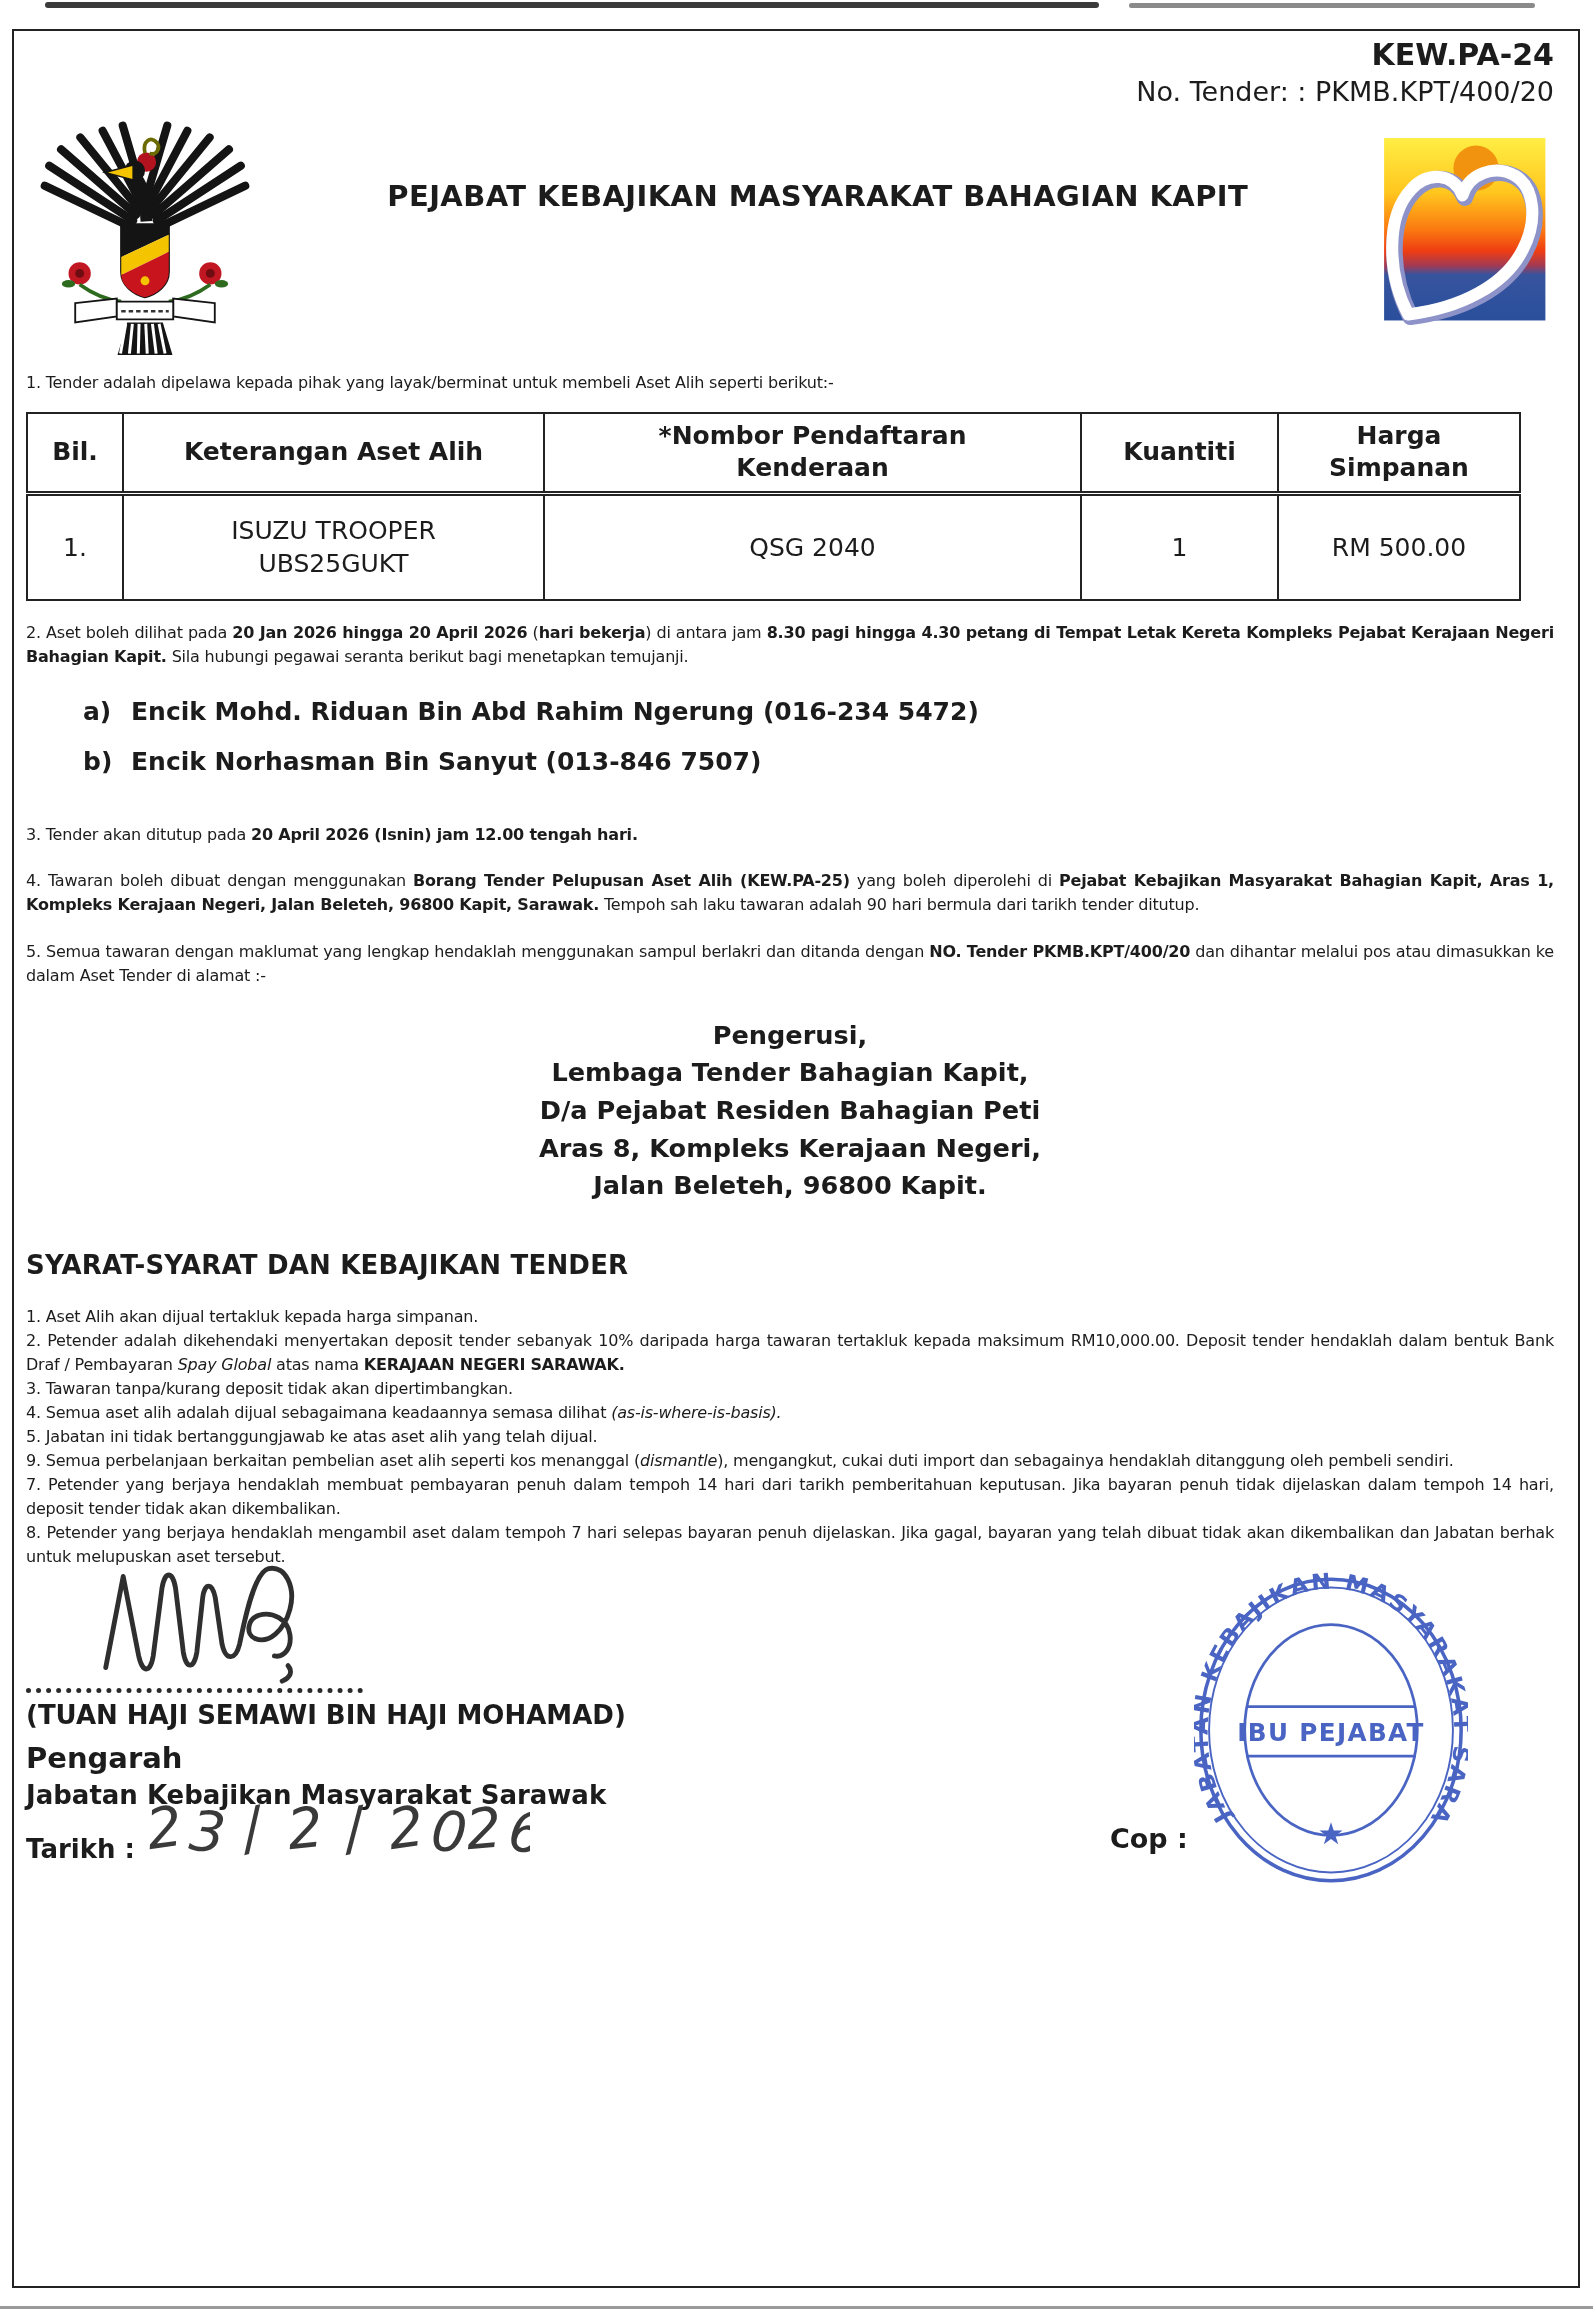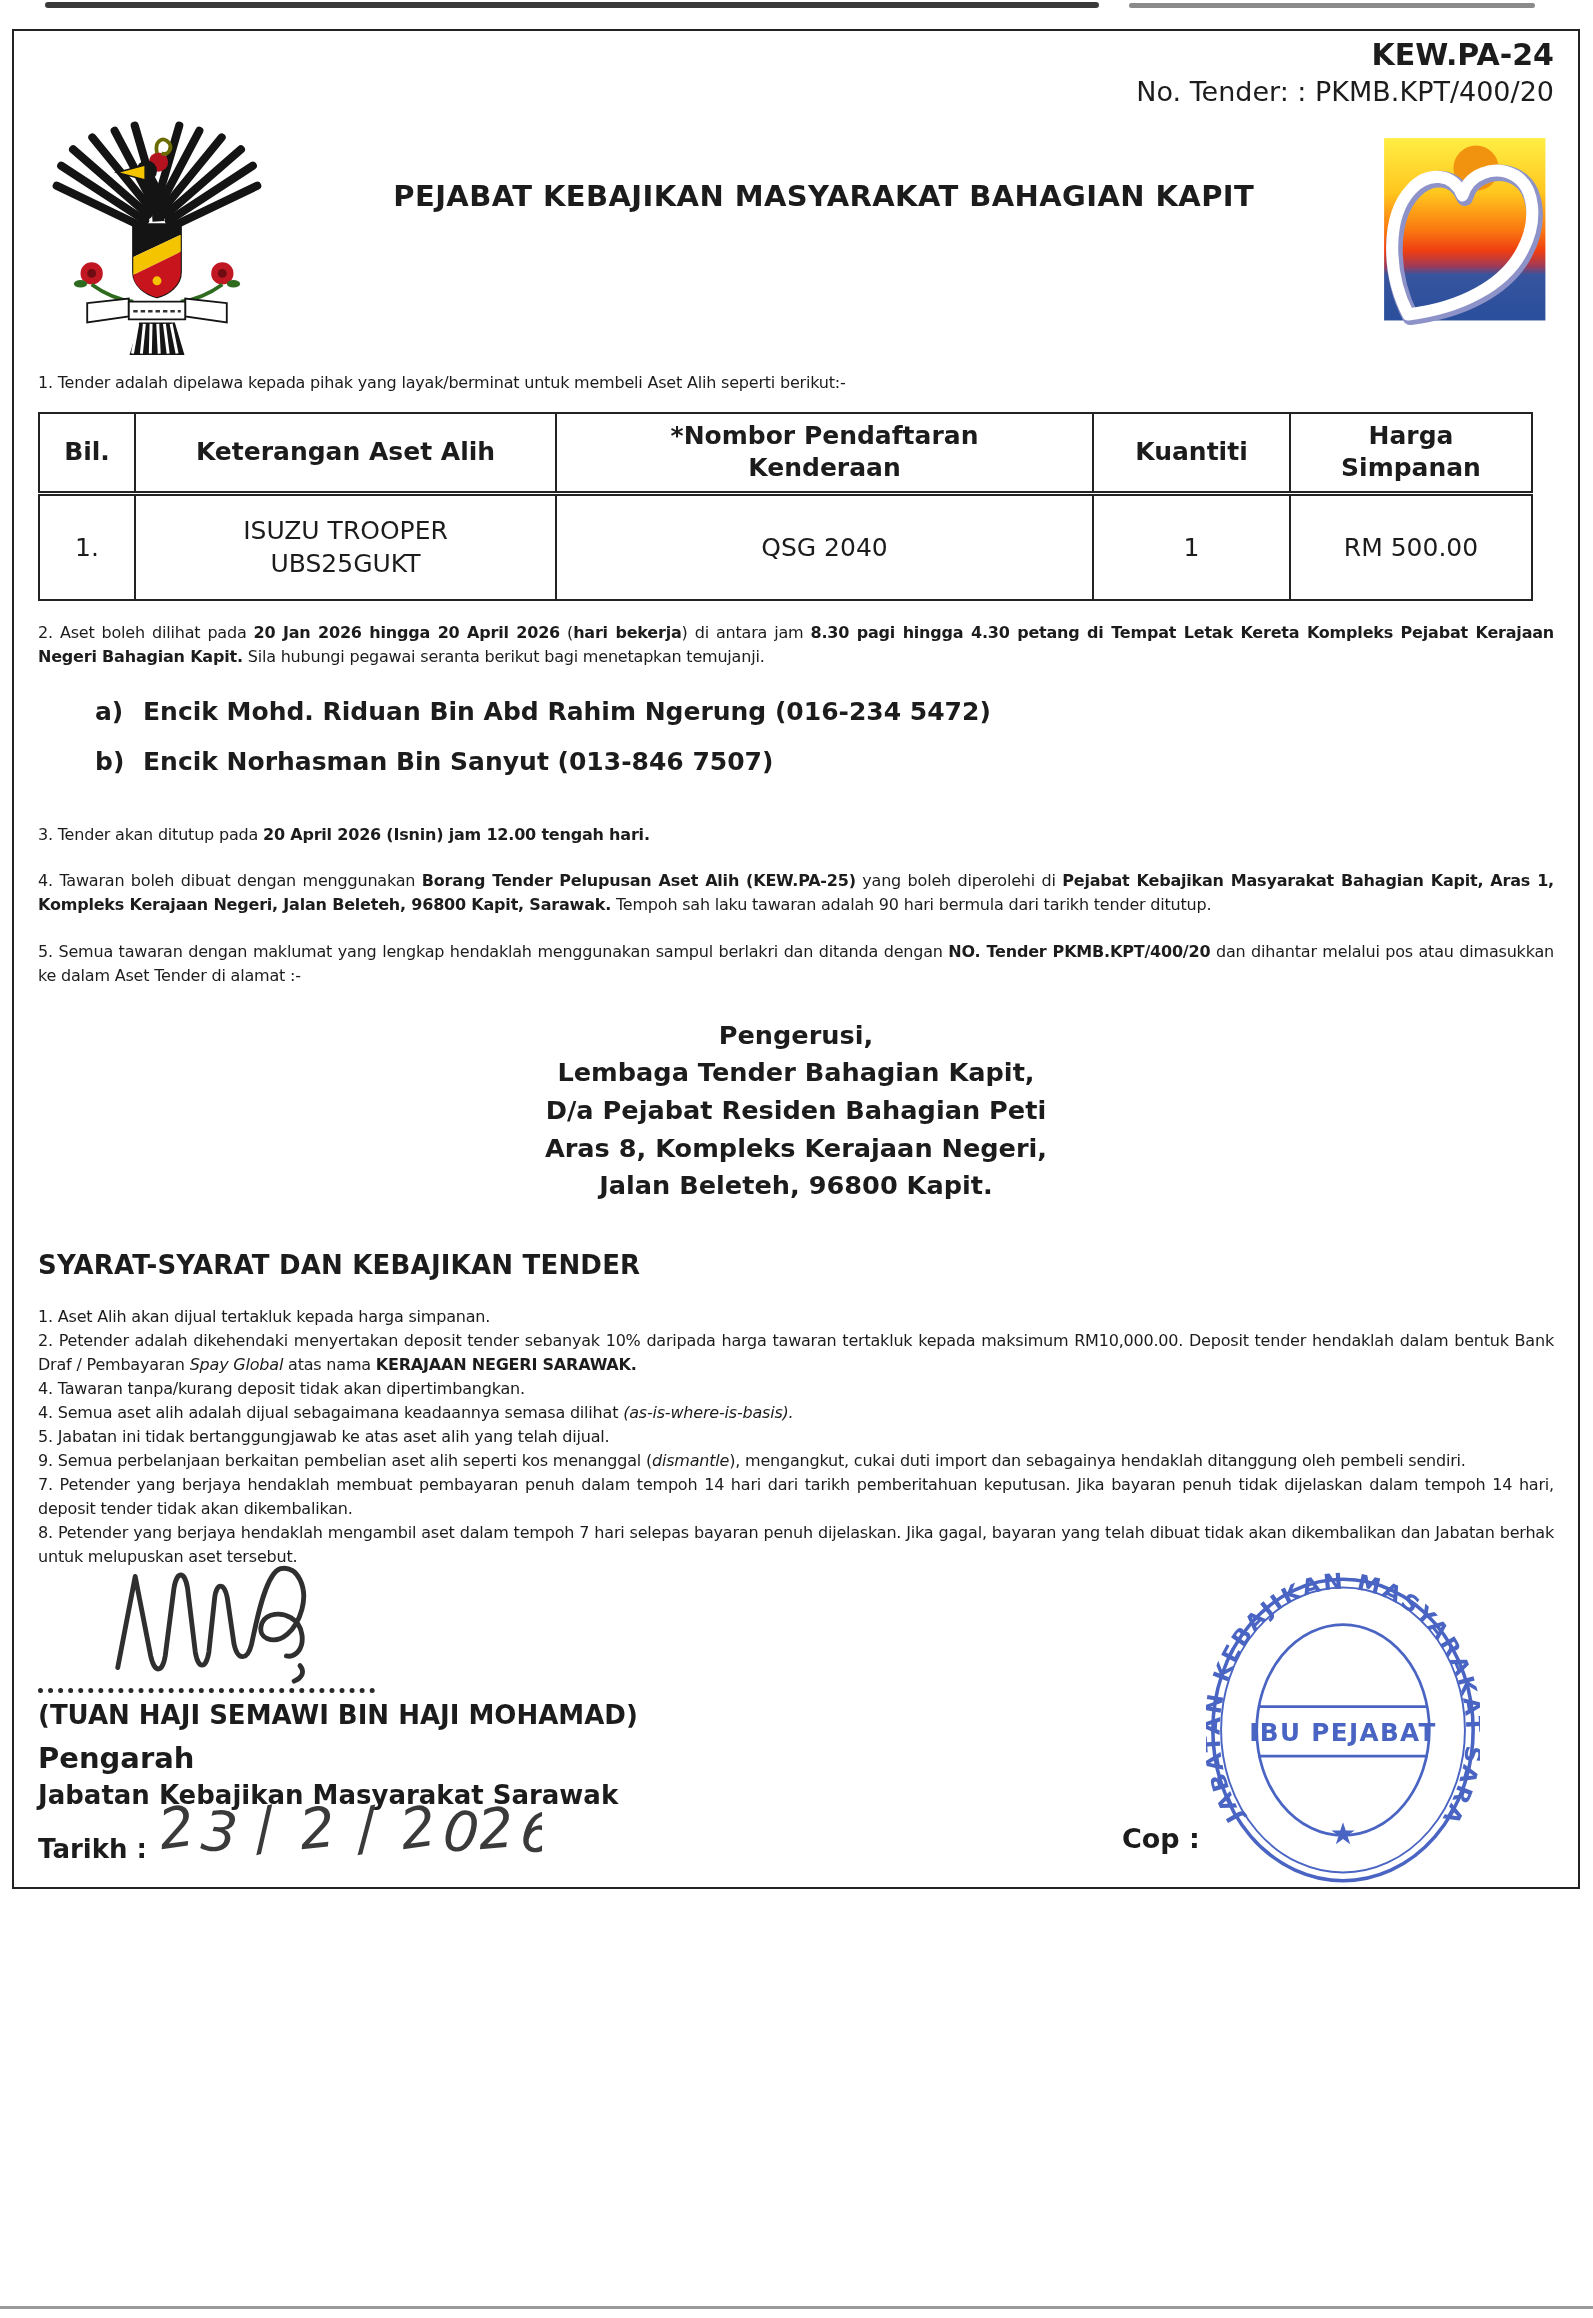--- a/index.html
+++ b/index.html
@@ -5,22 +5,22 @@
   html,body { margin:0; padding:0; background:#ffffff; }
   body { width:1594px; height:2319px; position:relative; overflow:hidden;
          font-family:"DejaVu Sans", sans-serif; color:#1c1c1c; }
 
   .scan-top-artifact { position:absolute; top:1.5px; left:45px; width:1054px; height:6.8px;
          background:#3a3a3a; border-radius:3px; }
   .scan-top-artifact2 { position:absolute; top:3px; left:1129px; width:406px; height:4.5px;
          background:#8a8a8a; border-radius:2.3px; }
   .scan-bottom-line { position:absolute; left:0; bottom:10.5px; width:100%; height:2.3px; background:#9a9a9a; }
 
-  .frame { position:absolute; top:29px; left:12px; width:1568px; height:1860px;
-           border:2.3px solid #232323; box-sizing:border-box; padding:6px 24px 0 24px;
+  .frame { position:absolute; top:29px; left:12px; width:1568px; height:2259px;
+           border:2.3px solid #232323; box-sizing:border-box; padding:6px 24px 0 12px;
            overflow:hidden; }
 
   .doc-head { text-align:right; line-height:1.2; }
   .form-code { font-size:30px; font-weight:bold; }
   .tender-no { font-size:27px; margin-top:3px; }
 
   .logo-row { display:flex; align-items:flex-start; margin-top:7.5px; }
   .crest-box { width:226px; height:245px; flex:0 0 auto; margin-left:6px; }
   .titles { flex:1 1 auto; text-align:center; padding-top:59px; }
   .title-line { font-size:29px; font-weight:bold; line-height:1.45; letter-spacing:0.4px; }
@@ -220,21 +220,21 @@
     <div>D/a Pejabat Residen Bahagian Peti</div>
     <div>Aras 8, Kompleks Kerajaan Negeri,</div>
     <div>Jalan Beleteh, 96800 Kapit.</div>
   </div>
 
   <div class="sec-head">SYARAT-SYARAT DAN KEBAJIKAN TENDER</div>
 
   <div class="terms">
     <p class="para single"><span>1. Aset Alih akan dijual tertakluk kepada harga simpanan.</span></p>
     <p class="para"><span>2. Petender adalah dikehendaki menyertakan deposit tender sebanyak 10% daripada harga tawaran tertakluk kepada maksimum RM10,000.00. Deposit tender hendaklah dalam bentuk Bank Draf / Pembayaran </span><span class="i">Spay Global</span><span> atas nama </span><span class="b">KERAJAAN NEGERI SARAWAK.</span></p>
-    <p class="para single"><span>4. Tawaran tanpa/kurang deposit tidak akan dipertimbangkan.</span></p>
+    <p class="para single"><span>3. Tawaran tanpa/kurang deposit tidak akan dipertimbangkan.</span></p>
     <p class="para single"><span>4. Semua aset alih adalah dijual sebagaimana keadaannya semasa dilihat </span><span class="i">(as-is-where-is-basis).</span></p>
     <p class="para single"><span>5. Jabatan ini tidak bertanggungjawab ke atas aset alih yang telah dijual.</span></p>
     <p class="para"><span>9. Semua perbelanjaan berkaitan pembelian aset alih seperti kos menanggal (</span><span class="i">dismantle</span><span>), mengangkut, cukai duti import dan sebagainya hendaklah ditanggung oleh pembeli sendiri.</span></p>
     <p class="para"><span>7. Petender yang berjaya hendaklah membuat pembayaran penuh dalam tempoh 14 hari dari tarikh pemberitahuan keputusan. Jika bayaran penuh tidak dijelaskan dalam tempoh 14 hari, deposit tender tidak akan dikembalikan.</span></p>
     <p class="para"><span>8. Petender yang berjaya hendaklah mengambil aset dalam tempoh 7 hari selepas bayaran penuh dijelaskan. Jika gagal, bayaran yang telah dibuat tidak akan dikembalikan dan Jabatan berhak untuk melupuskan aset tersebut.</span></p>
   </div>
 
   <div class="sig-block">
     <svg class="sign-svg" viewBox="0 0 260 130">
       <g fill="none" stroke="#2f2f2f" stroke-width="5" stroke-linecap="round" stroke-linejoin="round">

